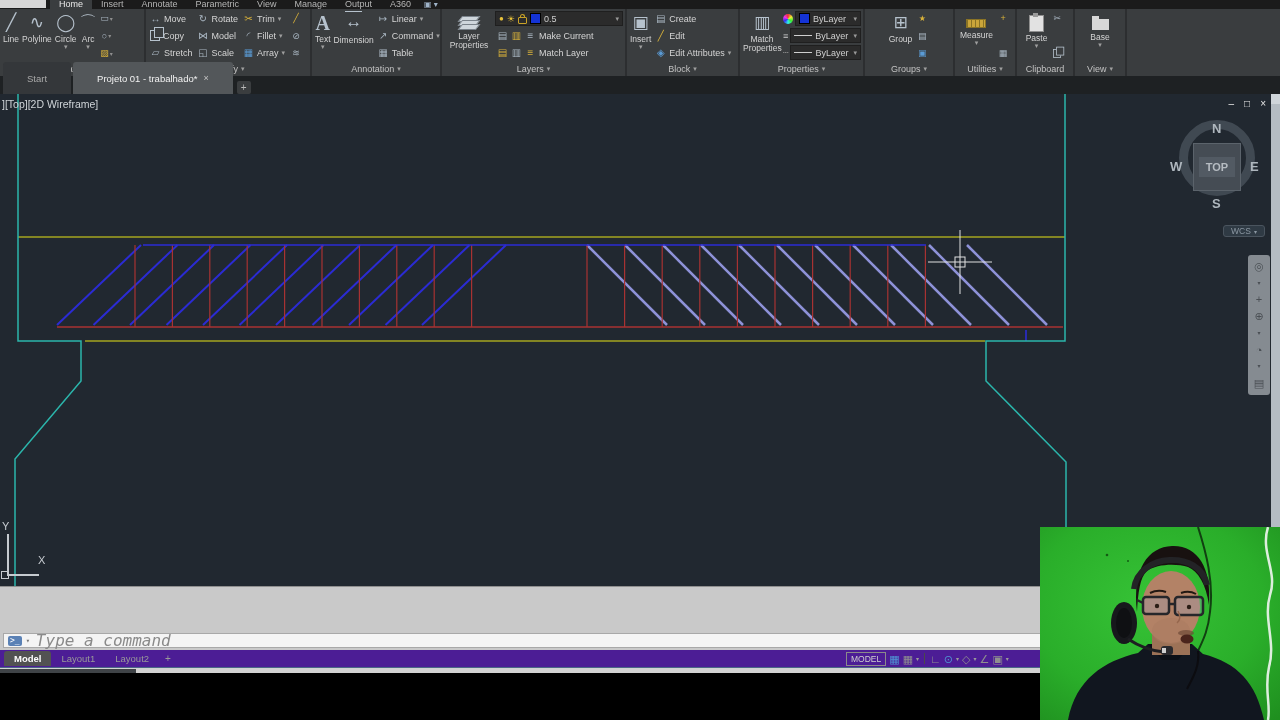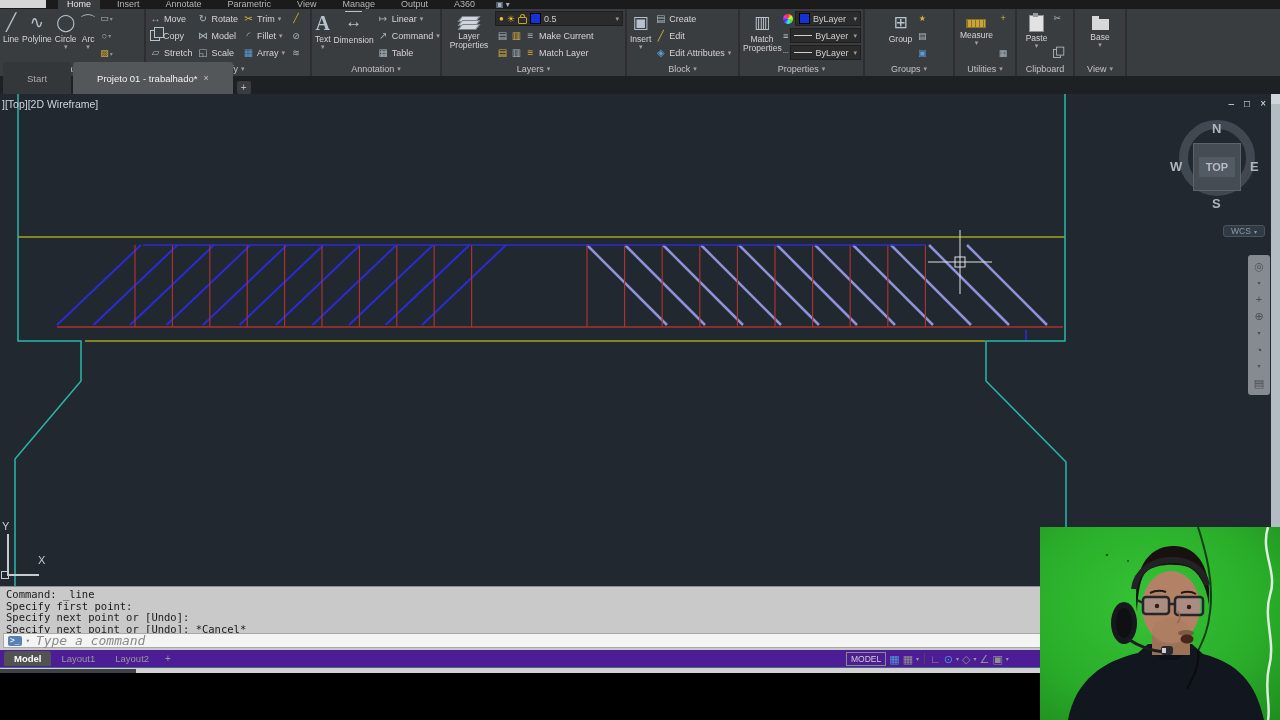--- a/index.html
+++ b/index.html
@@ -1,19 +1,19 @@
 <!DOCTYPE html>
 <html><head>
 <meta charset="utf-8">
 <style>
   html,body{margin:0;padding:0;background:#000;}
   #stage{position:relative;width:1280px;height:720px;overflow:hidden;background:#000;
          font-family:"Liberation Sans","DejaVu Sans",sans-serif;-webkit-user-select:none;user-select:none;}
   
-  #ribbon-tabs{position:absolute;left:0;top:0;width:1280px;height:9px;background:#1b1b1b;display:flex;align-items:flex-end;overflow:hidden;gap:8px;}
+  #ribbon-tabs{position:absolute;left:0;top:0;width:1280px;height:9px;background:#1b1b1b;display:flex;align-items:flex-end;overflow:hidden;}
   .qat-remnant{position:absolute;left:0;top:0;width:46px;height:8px;background:#d6d6d6;}
   .rtab{font-size:9px;line-height:10px;color:#b5b5b5;padding:0 9px;white-space:nowrap;}
   .rtab.active{background:#3a3d3f;color:#e8e8e8;}
   .rtab-tool{font-size:8px;color:#9fb3c8;padding:0 4px;}
   
   #ribbon{position:absolute;left:0;top:9px;width:1280px;height:67px;background:#3a3d3f;display:flex;}
   .panel{display:flex;flex-direction:column;border-right:2px solid #2c2e30;box-sizing:border-box;}
   .pc{height:51px;display:flex;align-items:stretch;padding:1px 2px;gap:1px;overflow:hidden;}
   .pf{height:14px;display:flex;align-items:center;justify-content:center;gap:3px;font-size:9px;color:#c2c2c2;white-space:nowrap;}
   .pf .ddf{font-size:7px;color:#9f9f9f;}
@@ -82,21 +82,21 @@
   #ucs .orig{position:absolute;left:1px;top:49px;width:6px;height:6px;border:1px solid #c6cbd0;}
   #ucs .ylab{position:absolute;left:2px;top:-2px;}
   #ucs .xlab{position:absolute;left:38px;top:32px;}
   
   #cmd{position:absolute;left:0;top:586px;width:1280px;height:64px;background:#c9c9c9;border-top:1px solid #8f8f8f;box-sizing:border-box;font-family:"DejaVu Sans Mono","Liberation Mono",monospace;}
   #cmd .hist{padding:2px 0 0 6px;}
   #cmd .hline{font-size:10.5px;line-height:11.5px;color:#1a1a1a;white-space:pre;}
   #cmd-input{position:absolute;left:3px;right:3px;bottom:2px;height:15px;background:#f4f4f4;border:1px solid #a8a8a8;display:flex;align-items:center;gap:4px;padding:0 4px;box-sizing:border-box;}
   #cmd-input .prompt{background:#5a81b5;color:#fff;font-size:8px;line-height:10px;padding:0 2px;border-radius:2px;}
   #cmd-input .dd{font-size:7px;color:#777;}
-  #cmd-input input{flex:1;border:none;background:transparent;outline:none;font-family:"DejaVu Sans Mono",monospace;font-size:13px;color:#333;}
+  #cmd-input input{flex:1;border:none;background:transparent;outline:none;font-family:"DejaVu Sans Mono",monospace;font-size:16px;color:#333;}
   #cmd-input input::placeholder{font-style:italic;color:#8a8a8a;}
   
   #statusbar{position:absolute;left:0;top:650px;width:1280px;height:17px;background:#4c1d95;display:flex;align-items:center;}
   .ltab{font-size:9.5px;color:#999;padding:0 10px;height:15px;line-height:15px;border-radius:3px 3px 0 0;}
   .ltab.active{background:#525252;color:#fff;font-weight:bold;}
   .ltab-plus{color:#9a9a9a;font-size:10px;padding:0 6px;}
   #status-right{position:absolute;left:846px;top:1px;display:flex;align-items:center;gap:3px;height:15px;}
   #model-btn{border:1px solid #8a8a8a;color:#cfcfcf;font-size:8.5px;padding:0 4px;line-height:12px;}
   .sic{font-size:11px;color:#8f8f8f;line-height:14px;}
   .sic.on{color:#4f94d4;}
@@ -579,26 +579,20 @@
     <div id="ucs">
       <span class="ylab">Y</span>
       <span class="vax"></span>
         <span class="hax"></span>
         <span class="orig"></span>
       <span class="xlab">X</span>
     </div>
   </div>
 
   <div id="cmd">
-    <div class="hist">
-      <div class="hline">Command: _line</div>
-      <div class="hline">Specify first point:</div>
-      <div class="hline">Specify next point or [Undo]:</div>
-      <div class="hline">Specify next point or [Undo]: *Cancel*</div>
-    </div>
     <div id="cmd-input">
       <span class="prompt">&gt;_</span>
       <span class="dd">▾</span>
       <input readonly="" placeholder="Type a command" style="">
     </div>
   </div>
 
   <div id="statusbar">
     <div style="width:4px"></div>
     <span class="ltab active">Model</span>

